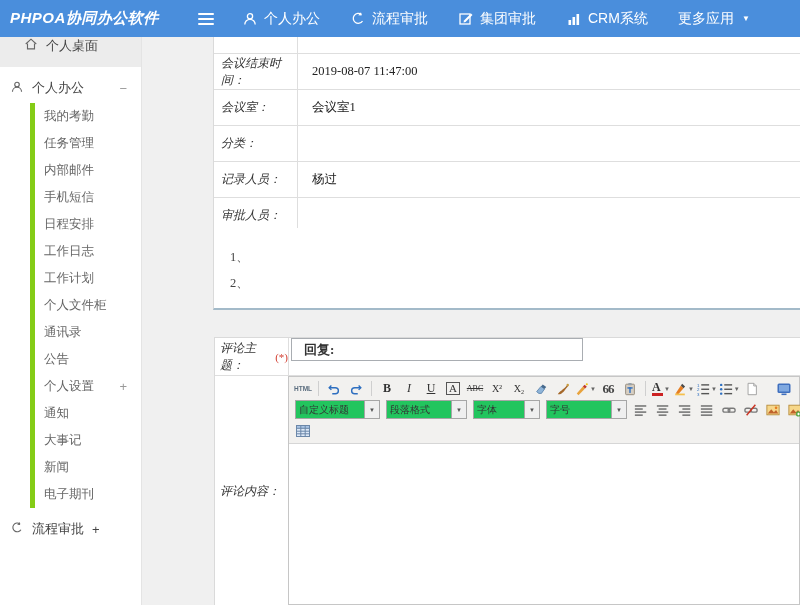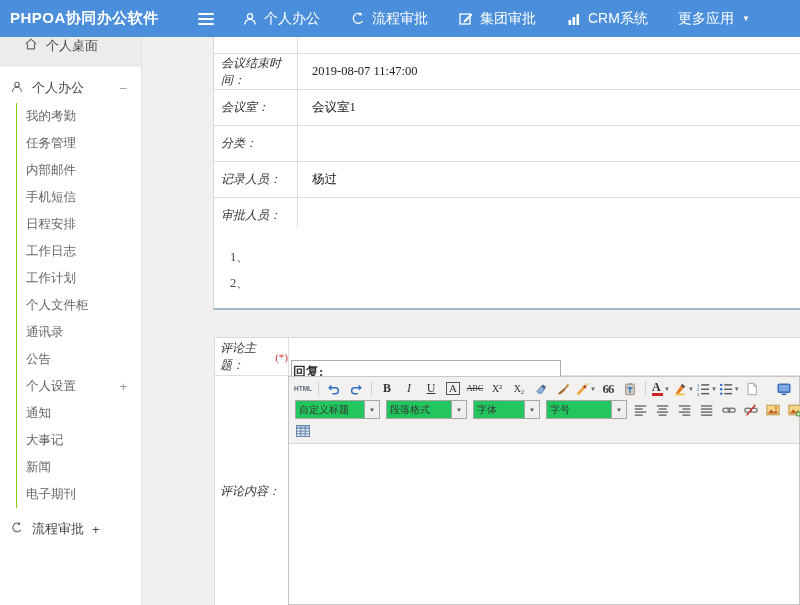--- a/index.html
+++ b/index.html
@@ -1,33 +1,33 @@
 <!DOCTYPE html>
 <html><head>
 <meta charset="utf-8">
 <style>
   html,body{margin:0;padding:0;}
   body{width:800px;height:605px;position:relative;overflow:hidden;background:#f0f0f0;
        font-family:"Liberation Sans",sans-serif;color:#333;}
   
   .topbar{position:absolute;left:0;top:0;width:800px;height:37px;background:#4a8edc;color:#fff;z-index:5;}
-  .brand{position:absolute;left:10px;top:9px;font-size:15px;font-weight:bold;letter-spacing:.5px;}
+  .brand{position:absolute;left:10px;top:9px;font-size:15px;font-weight:bold;letter-spacing:.5px;font-style:italic;}
   .hamburger{position:absolute;left:198px;top:10px;width:16px;height:14px;cursor:pointer;}
   .hamburger i{display:block;height:2px;background:#fff;margin:3px 0;border-radius:1px;}
   .topnav{position:absolute;left:242px;top:0;height:37px;display:flex;align-items:center;gap:30px;}
   .navitem{display:flex;align-items:center;gap:6px;font-size:14px;cursor:pointer;white-space:nowrap;}
   .navitem svg{display:block;}
   .caret{font-size:8px;margin-left:2px;}
   
   .sidebar{position:absolute;left:0;top:37px;width:142px;height:568px;background:#fff;
            border-right:1px solid #e4e4e4;box-sizing:border-box;font-size:13px;color:#555;}
   .side-top{height:30px;display:flex;align-items:flex-start;gap:8px;padding-left:24px;background:#ececec;color:#444;cursor:pointer;}
   .side-group{height:30px;margin-top:6px;display:flex;align-items:center;gap:8px;padding-left:10px;cursor:pointer;color:#444;}
   .side-group .toggle,.sub-item .toggle{margin-left:auto;margin-right:14px;color:#999;font-size:13px;}
-  .submenu{margin-left:16px;border-left:1px solid #84cc16;}
+  .submenu{margin-left:30px;border-left:5px solid #84cc16;}
   .sub-item{height:27px;display:flex;align-items:center;padding-left:9px;color:#666;font-size:12.5px;cursor:pointer;}
   .side-bottom{height:30px;margin-top:6px;display:flex;align-items:center;gap:8px;padding-left:10px;cursor:pointer;color:#444;}
   
   .table1{position:absolute;left:213px;top:37px;width:587px;background:#fff;
           border-left:1px solid #dadada;box-sizing:border-box;}
   .t1row{display:flex;border-bottom:1px solid #dedede;height:35px;}
   .t1row.partial{height:16px;}
   .t1label{width:84px;border-right:1px solid #dedede;display:flex;align-items:center;
            padding-left:7px;box-sizing:border-box;font:italic 12px "Liberation Serif",serif;color:#333;}
   .t1value{flex:1;display:flex;align-items:center;padding-left:14px;
@@ -38,22 +38,22 @@
   .notes div{line-height:26px;}
   
   .table2{position:absolute;left:214px;top:337px;width:586px;height:268px;background:#fff;
           border-top:1px solid #dadada;border-left:1px solid #dadada;box-sizing:border-box;}
   .t2row1{display:flex;height:37px;border-bottom:1px solid #dedede;}
   .t2row2{display:flex;height:230px;}
   .t2label{width:74px;border-right:1px solid #dedede;display:flex;align-items:center;
            padding-left:5px;box-sizing:border-box;font:italic 12px "Liberation Serif",serif;color:#333;gap:3px;}
   .req{color:#d23b2e;font-style:normal;font-size:11px;}
   .subject-cell{flex:1;position:relative;}
-  .subject-input{position:absolute;left:2px;top:22px;width:266px;height:21px;border:1px solid #a9adb2;
-                 font:bold 13px "Liberation Serif",serif;color:#333;padding:0 1px;box-sizing:content-box;}
+  .subject-input{position:absolute;left:2px;top:0;width:266px;height:21px;border:1px solid #a9adb2;
+                 font:bold 13px "Liberation Serif",serif;color:#333;padding:0 12px;box-sizing:content-box;}
   
   .editor{position:absolute;left:288px;top:376px;width:512px;height:229px;border:1px solid #c6c6c6;
           background:#fff;box-sizing:border-box;display:flex;flex-direction:column;}
   .toolbar{background:#f2f1ef;border-bottom:1px solid #d6d6d6;padding:1px 3px 2px 3px;}
   .tb-row{display:flex;align-items:center;height:21px;}
   .tb-btn{min-width:20px;height:18px;display:flex;align-items:center;justify-content:center;
           margin:0 1px;font-size:11px;color:#333;cursor:pointer;border-radius:2px;}
   .tb-sep{width:1px;height:15px;background:#cfcfcf;margin:0 4px;}
   .g-bold{font:bold 12px "Liberation Serif",serif;}
   .g-italic{font:italic 12px "Liberation Serif",serif;}

